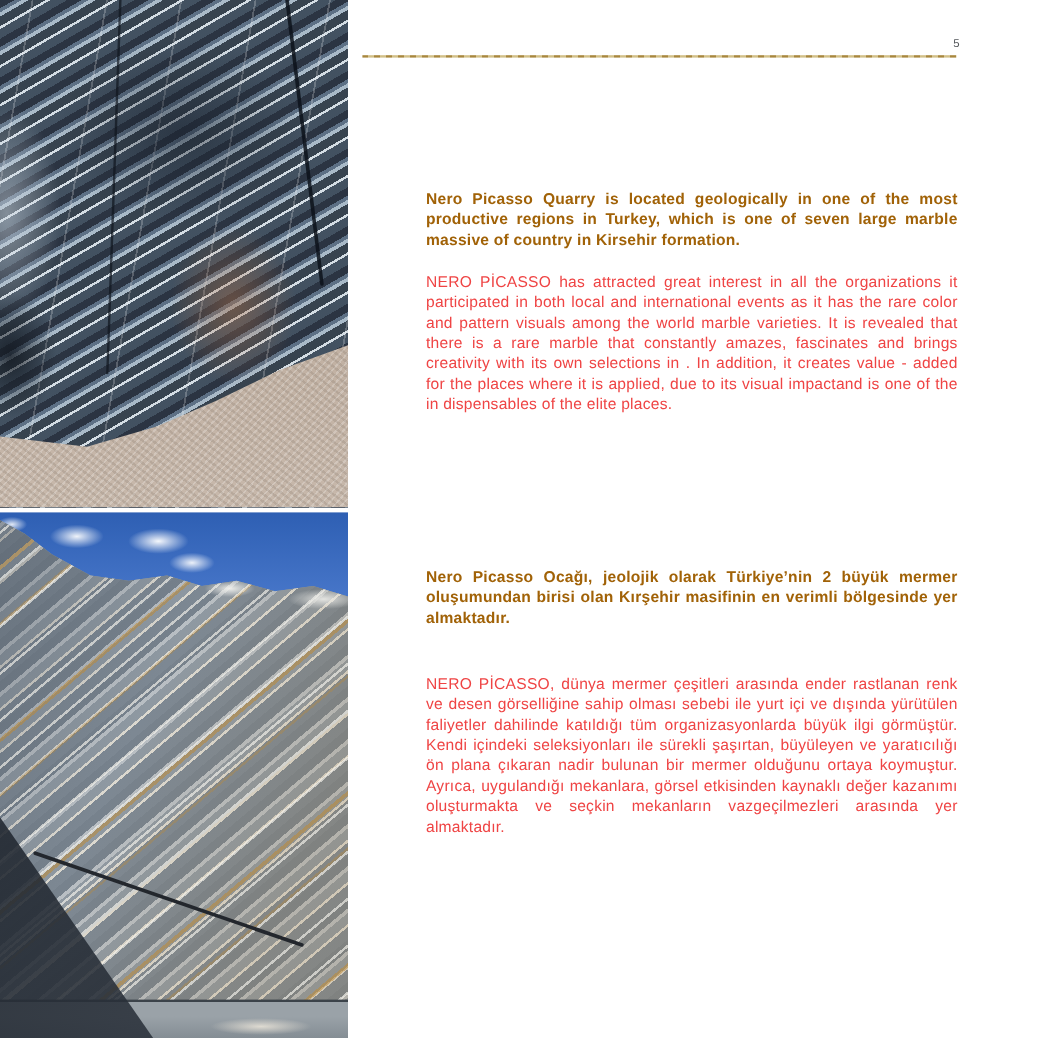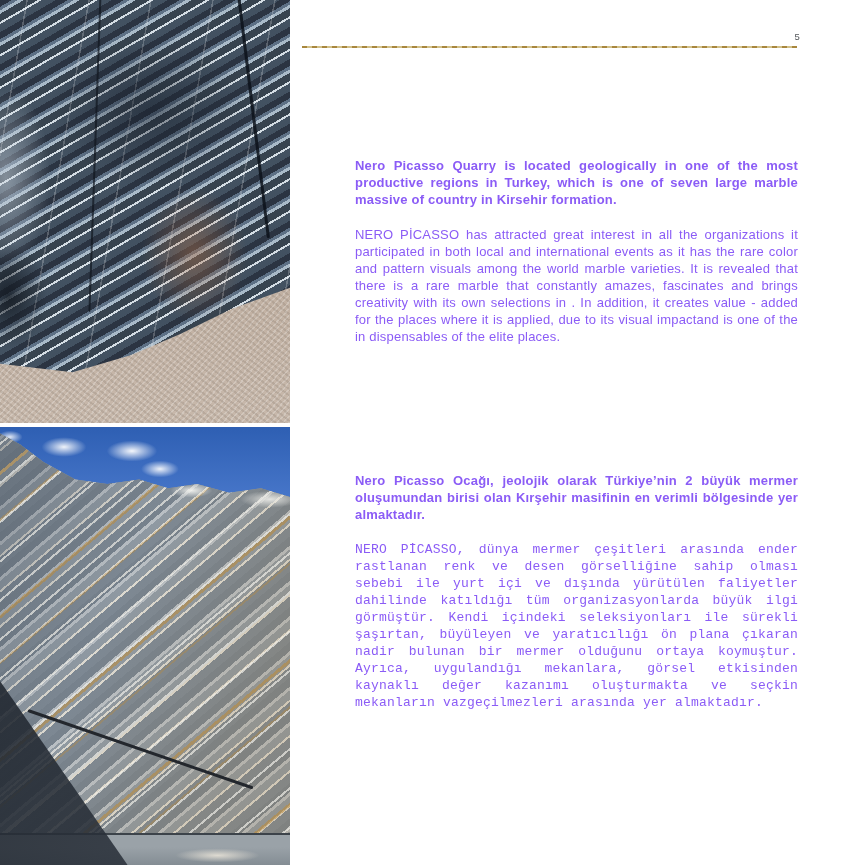--- a/index.html
+++ b/index.html
@@ -85,26 +85,26 @@
   }
   .page-number {
     position:absolute; left:786px; top:31px; width:14px;
     font-size:9.5px; color:#55585c; text-align:right; letter-spacing:.3px;
   }
 
   
   .content { position:absolute; left:355px; top:0; width:443px; }
   .content p { position:absolute; left:0; width:443px; font-size:13px; line-height:17px;
                text-align:justify; letter-spacing:.2px; }
-  .heading { font-weight:bold; color:#8b5cf6; }
-  .bodytext { color:#8b5cf6; }
+  .heading { font-weight:bold; color:#a16207; }
+  .bodytext { color:#ef4444; }
   .heading-en { top:157px; }
   .body-en   { top:226px; }
   .heading-tr { top:472px; }
-  .body-tr   { top:541px;font-family:Liberation Mono, monospace; }
+  .body-tr   { top:561px; }
 </style>
 </head>
 <body>
 
 <div class="page">
 
   <div class="photo photo-top">
     <div class="crack crack-a"></div>
     <div class="crack crack-b"></div>
     <div class="gravel"></div>

